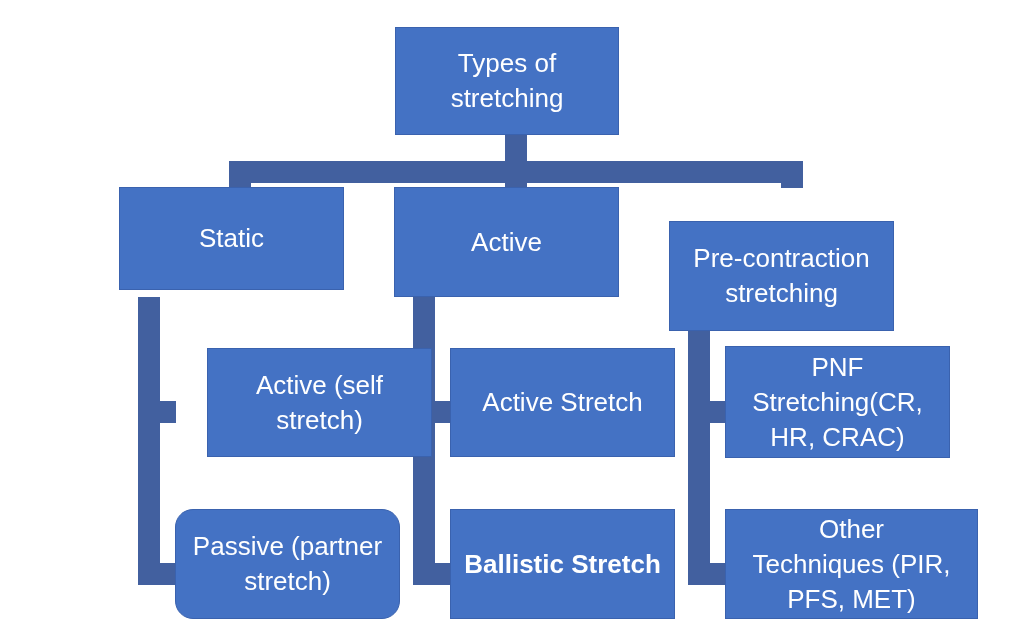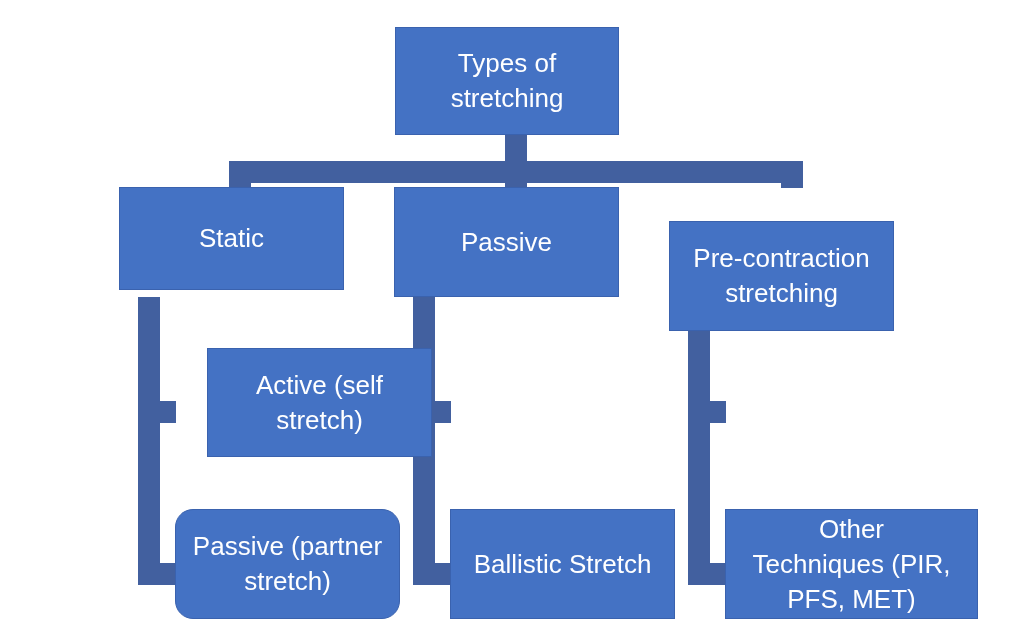--- a/index.html
+++ b/index.html
@@ -31,21 +31,21 @@
   }
   .vline,.hline{position:absolute;background:var(--connector);}
   
   .n-root          {left:373px;top:5px;  width:224px;height:108px;}
   .n-static        {left:97px; top:165px;width:225px;height:103px;}
   .n-dynamic       {left:372px;top:165px;width:225px;height:110px;}
   .n-precontraction{left:647px;top:165px;width:225px;height:110px;margin-top:34px;}
   .n-active-self   {left:153px;top:326px;width:225px;height:109px;margin-left:32px;}
   .n-passive       {left:153px;top:487px;width:225px;height:110px;border-radius:18px;}
   .n-active-stretch{left:428px;top:326px;width:225px;height:109px;}
-  .n-ballistic     {left:428px;top:487px;width:225px;height:110px;}
+  .n-ballistic     {left:428px;top:487px;width:225px;height:110px;font-weight:bold;}
   .n-pnf           {left:703px;top:324px;width:225px;height:112px;}
   .n-other         {left:703px;top:487px;width:253px;height:110px;}
 </style>
 </head>
 <body>
 
 <div class="canvas">
 
   <div class="vline" style="left:483px;top:113px;width:2px;height:53px;"></div>
   <div class="hline" style="left:207px;top:139px;width:554px;height:2px;"></div>
@@ -67,43 +67,51 @@
   <div class="box n-root">
     <div>Types of
 stretching</div>
   </div>
 
   <div class="box n-static">
     <div>Static</div>
   </div>
 
   <div class="box n-dynamic">
-    <div>Passive</div>
+    <div>Active</div>
   </div>
 
   <div class="box n-precontraction">
     <div>Pre-contraction
 stretching</div>
   </div>
 
   <div class="box n-active-self">
     <div>Active (self
 stretch)</div>
   </div>
 
   <div class="box n-passive">
     <div>Passive (partner
 stretch)</div>
   </div>
 
+  <div class="box n-active-stretch">
+    <div>Active Stretch</div>
+  </div>
 
   <div class="box n-ballistic">
     <div>Ballistic Stretch</div>
   </div>
 
+  <div class="box n-pnf">
+    <div>PNF
+Stretching(CR,
+HR, CRAC)</div>
+  </div>
 
   <div class="box n-other">
     <div>Other
 Techniques (PIR,
 PFS, MET)</div>
   </div>
 
 </div>
 
 </body></html>

